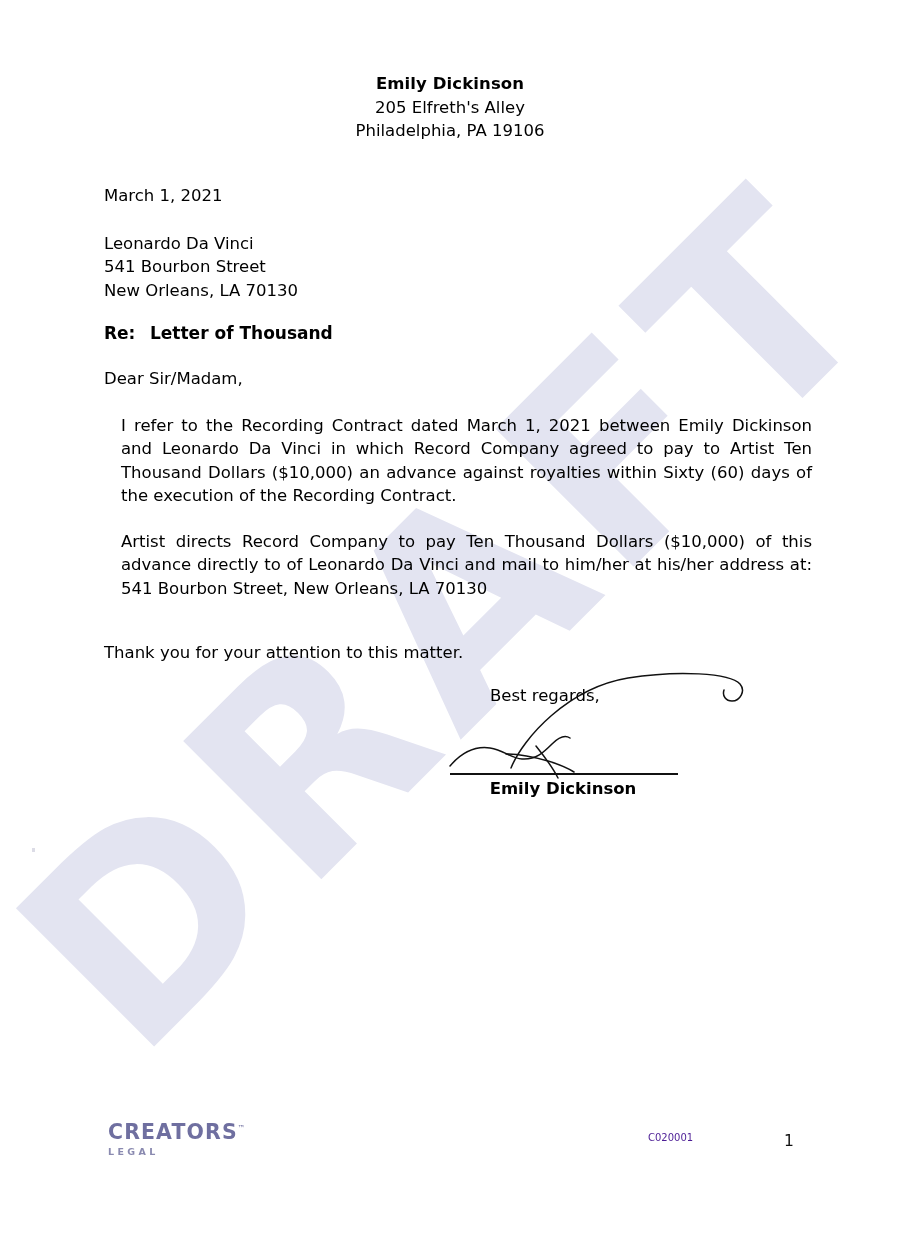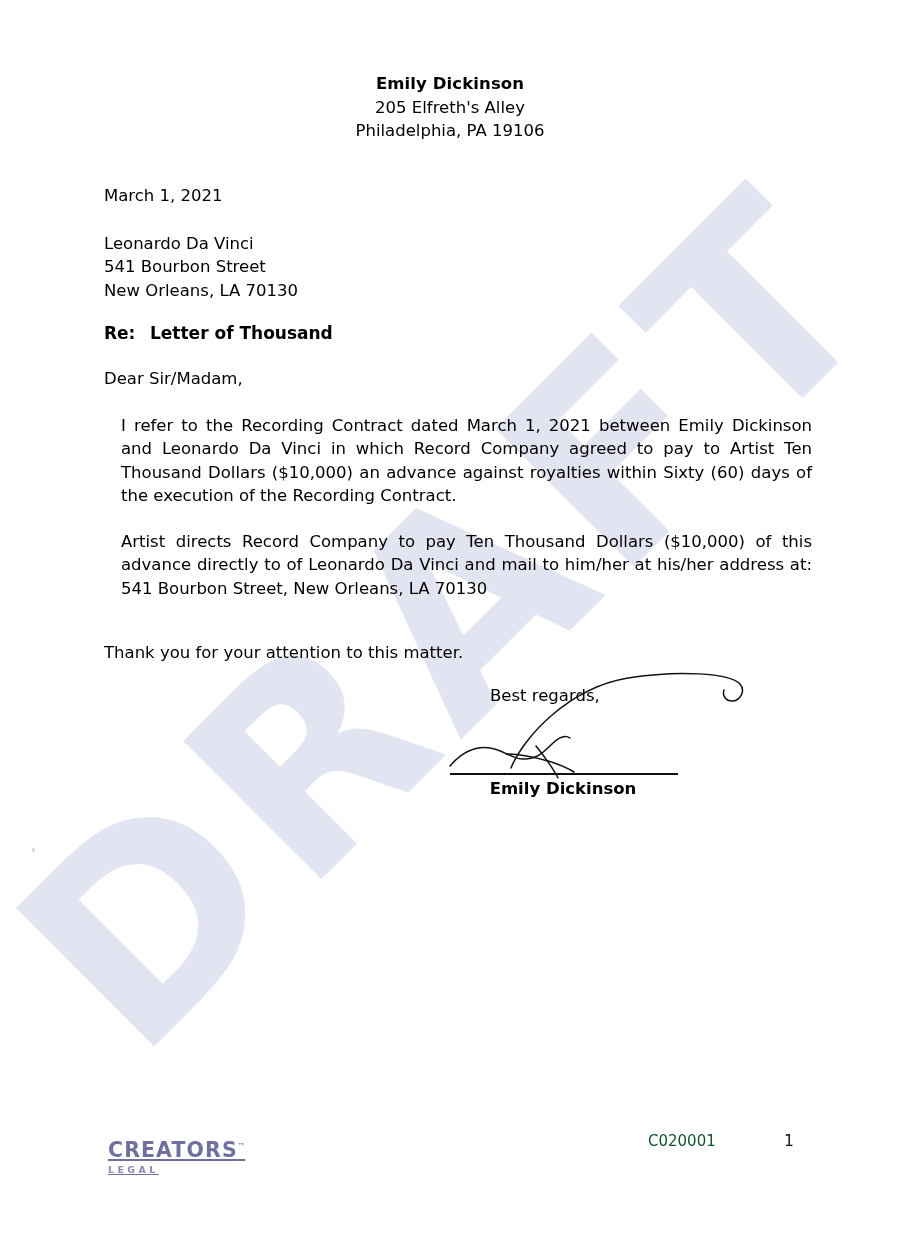--- a/index.html
+++ b/index.html
@@ -173,24 +173,23 @@
   .footer {
     position: absolute;
     left: 0;
     top: 1118px;
     width: 900px;
     height: 60px;
   }
   .brand {
     position: absolute;
     left: 108px;
-    top: 21px;
+    top: 3px;
     color: #6f6fa0;
     user-select: none;
-    text-decoration: underline;
   }
   .brand-main {
     font-family: "DejaVu Sans", sans-serif;
     font-weight: bold;
     font-size: 22px;
     letter-spacing: 1.2px;
     transform: scaleX(0.93);
     transform-origin: left center;
     display: block;
     line-height: 1;
@@ -210,22 +209,22 @@
     letter-spacing: 3.4px;
     width: 104px;
     margin-top: 4px;
     line-height: 1;
     color: #8a8ab0;
   }
   .doc-code {
     position: absolute;
     left: 648px;
     top: 14px;
-    font-size: 15px;
-    color: #14532d;
+    font-size: 10px;
+    color: #4c1d95;
   }
   .page-number {
     position: absolute;
     left: 784px;
     top: 14px;
     font-size: 15.5px;
     color: #111111;
   }
   .speck {
     position: absolute;

